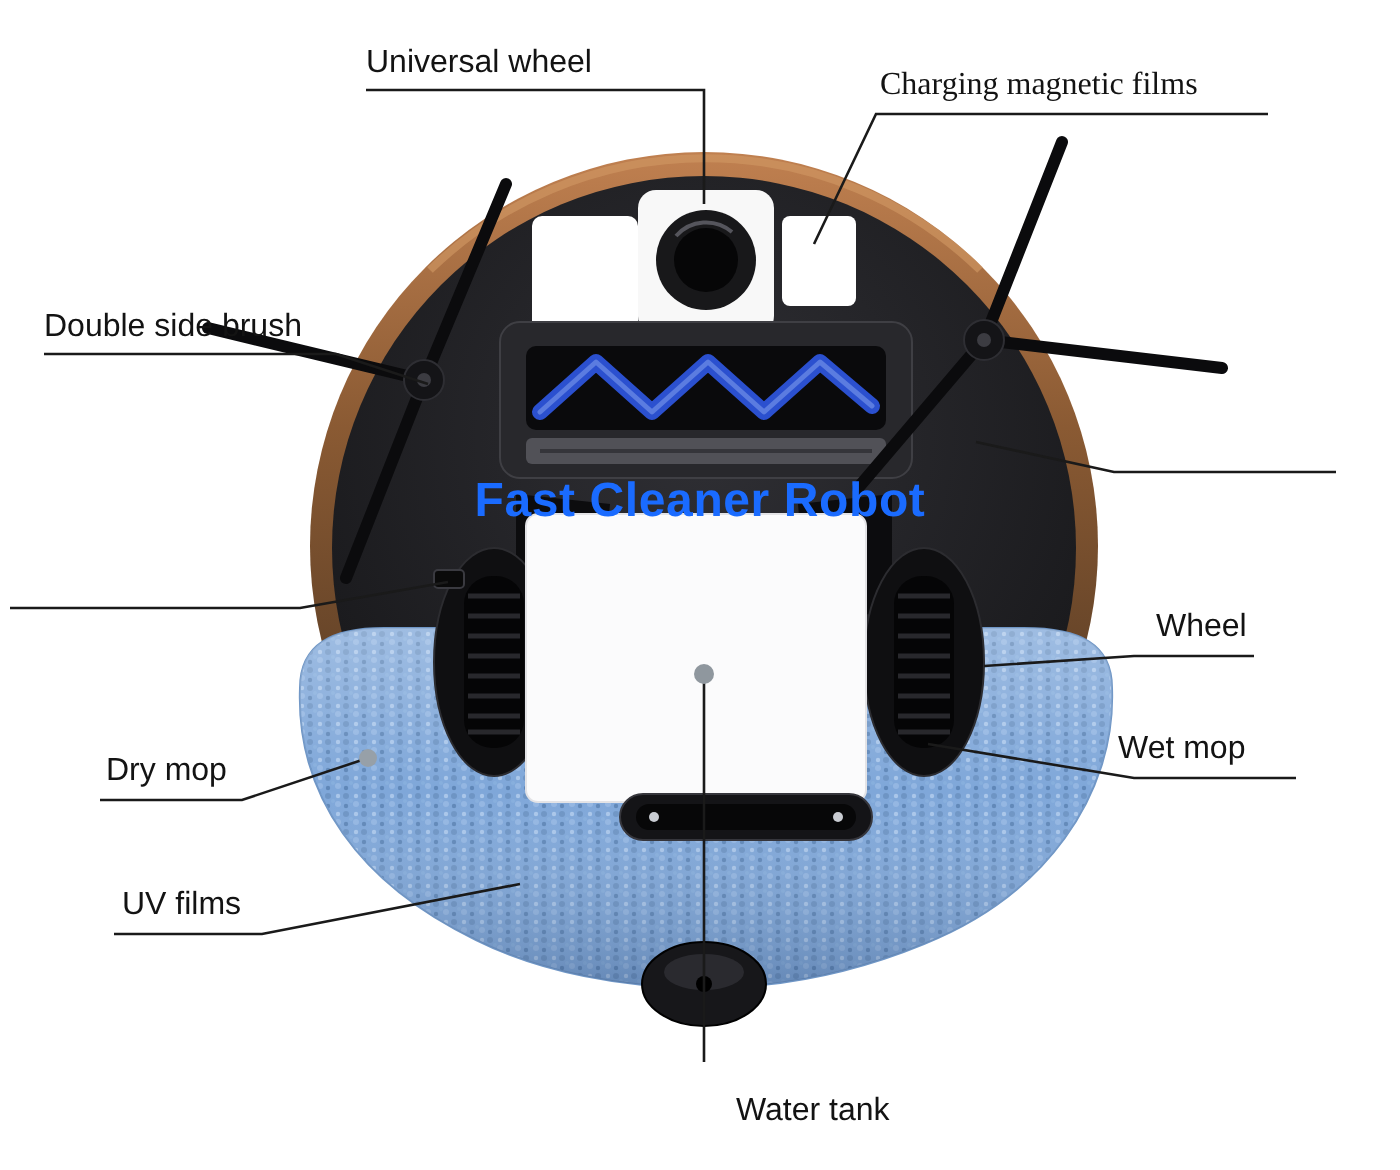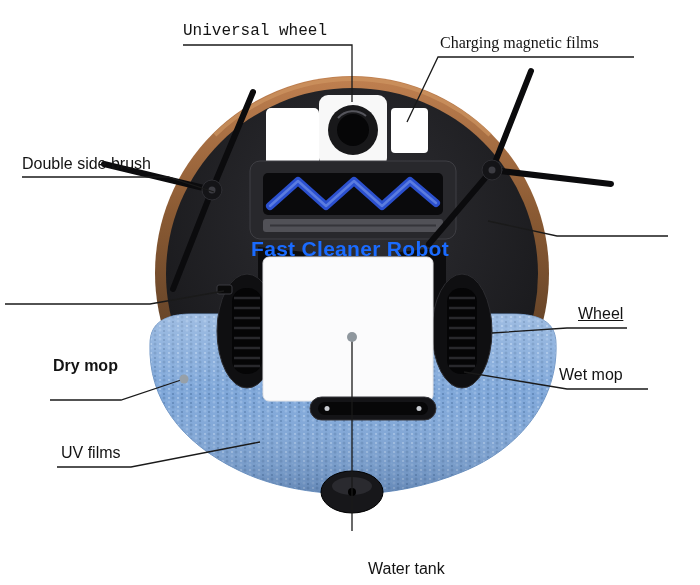--- a/index.html
+++ b/index.html
@@ -1,31 +1,31 @@
 <!DOCTYPE html>
 <html><head>
 <meta charset="utf-8">
 <style>
   * { margin:0; padding:0; box-sizing:border-box; }
   html,body { width:700px; height:585px; background:#ffffff; font-family:"Liberation Sans", sans-serif; }
   .stage { position:relative; width:700px; height:585px; background:#fff; overflow:hidden; }
   .stage svg { position:absolute; left:0; top:0; }
   .label { position:absolute; font-size:16px; color:#131313; white-space:nowrap; line-height:1.2; }
   .title { position:absolute; left:0; right:0; top:237px; text-align:center;
-           font-size:21px; font-weight:bold; color:#1a6bff; letter-spacing:.3px; }
-  .lbl-universal-wheel { left:183px; top:22px;font-family:Liberation Mono, monospace; }
+           font-size:24px; font-weight:bold; color:#1a6bff; letter-spacing:.3px; }
+  .lbl-universal-wheel { left:183px; top:22px; }
   .lbl-charging        { left:440px; top:33px;font-family:Liberation Serif, serif; }
   .lbl-double-side     { left:22px;  top:154px; }
   .lbl-rolling-brush   { left:572px; top:212px; }
   .lbl-anti-fall       { left:5px;   top:281px; }
-  .lbl-wheel           { left:578px; top:304px;text-decoration:underline; }
-  .lbl-dry-mop         { left:53px;  top:356px;font-weight:bold; }
+  .lbl-wheel           { left:578px; top:304px; }
+  .lbl-dry-mop         { left:53px;  top:376px; }
   .lbl-wet-mop         { left:559px; top:365px; }
   .lbl-uv-lamp         { left:61px;  top:443px; }
-  .lbl-water-tank      { left:368px; top:559px;text-align:center; }
+  .lbl-water-tank      { left:368px; top:546px;text-align:center; }
 </style>
 </head>
 <body>
 
 <div class="stage">
 
   <svg width="700" height="585" viewBox="0 0 700 585">
     <defs>
       <linearGradient id="copper" x1="0" y1="0" x2="0" y2="1">
         <stop offset="0" stop-color="#c08050"></stop>

